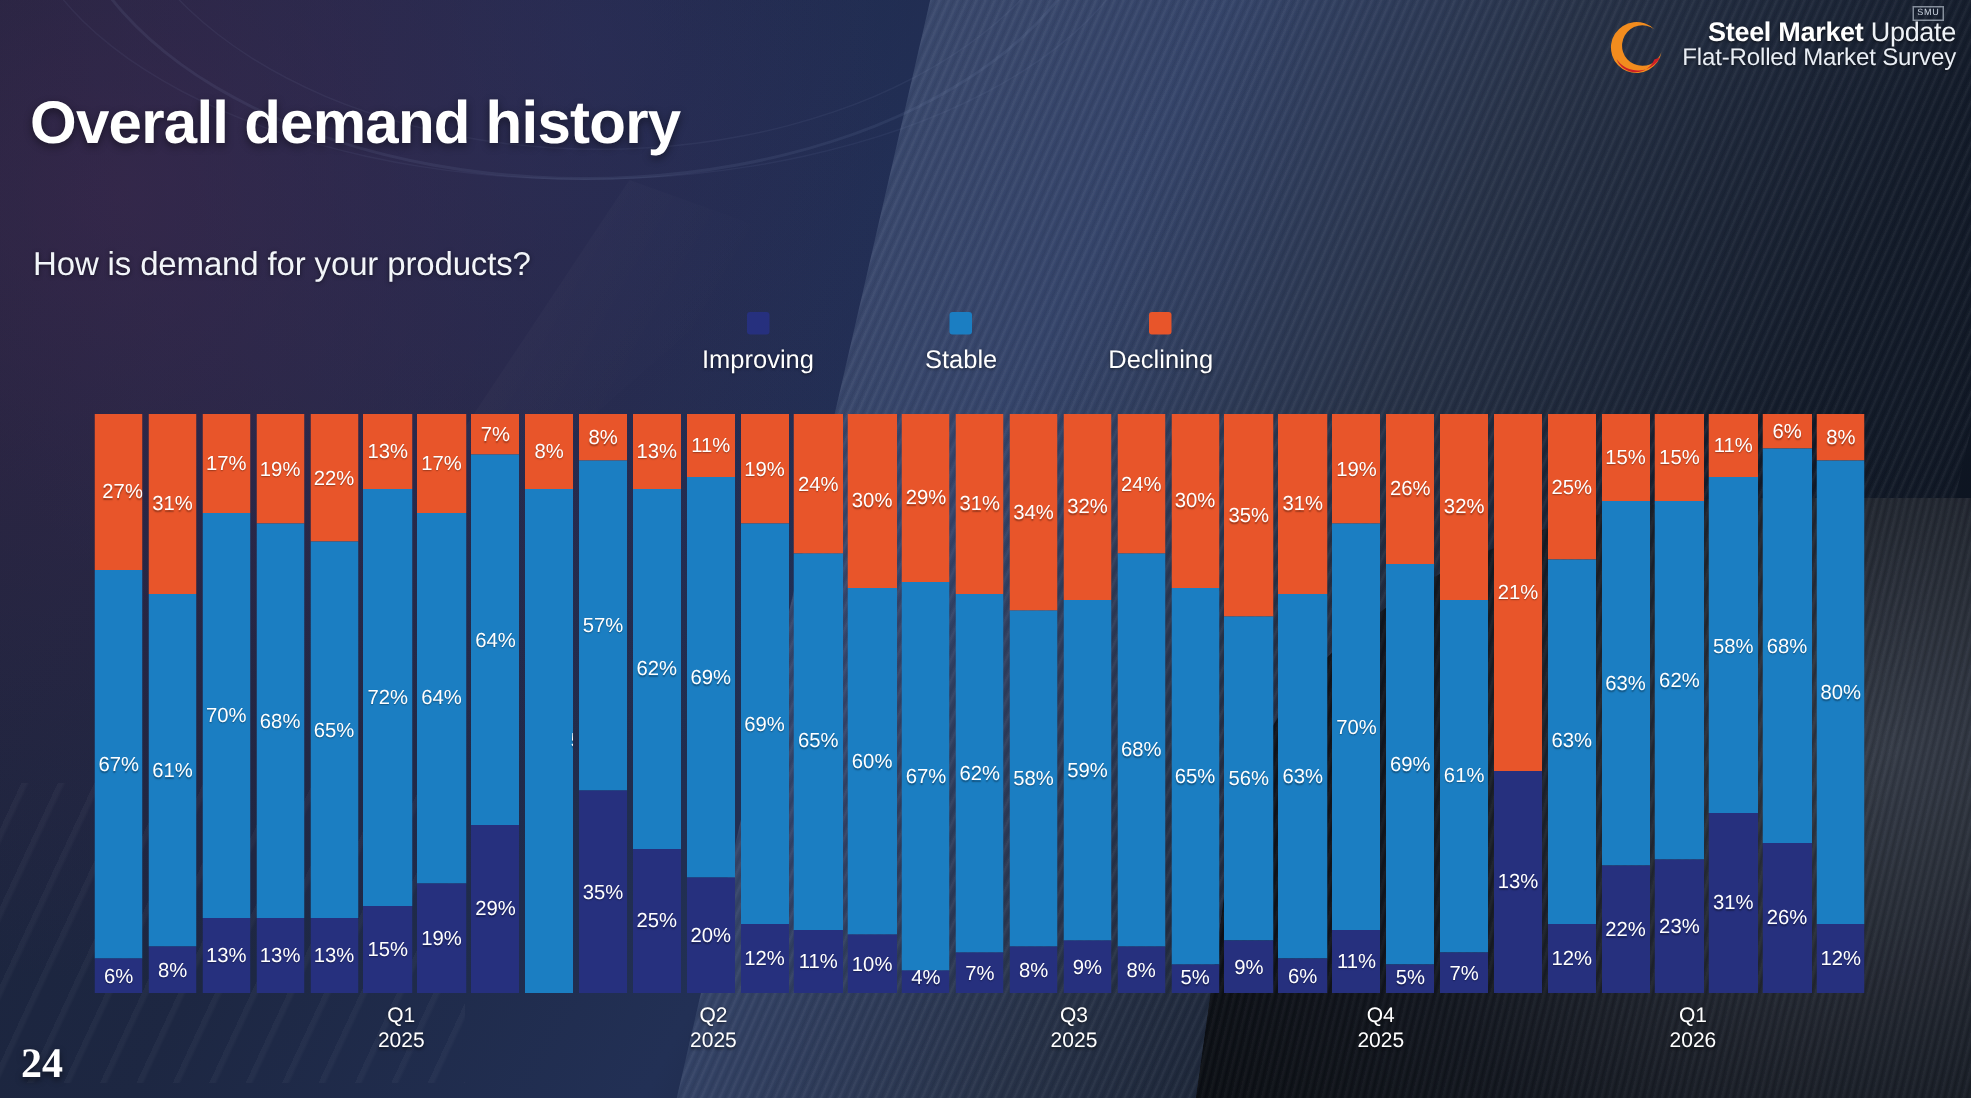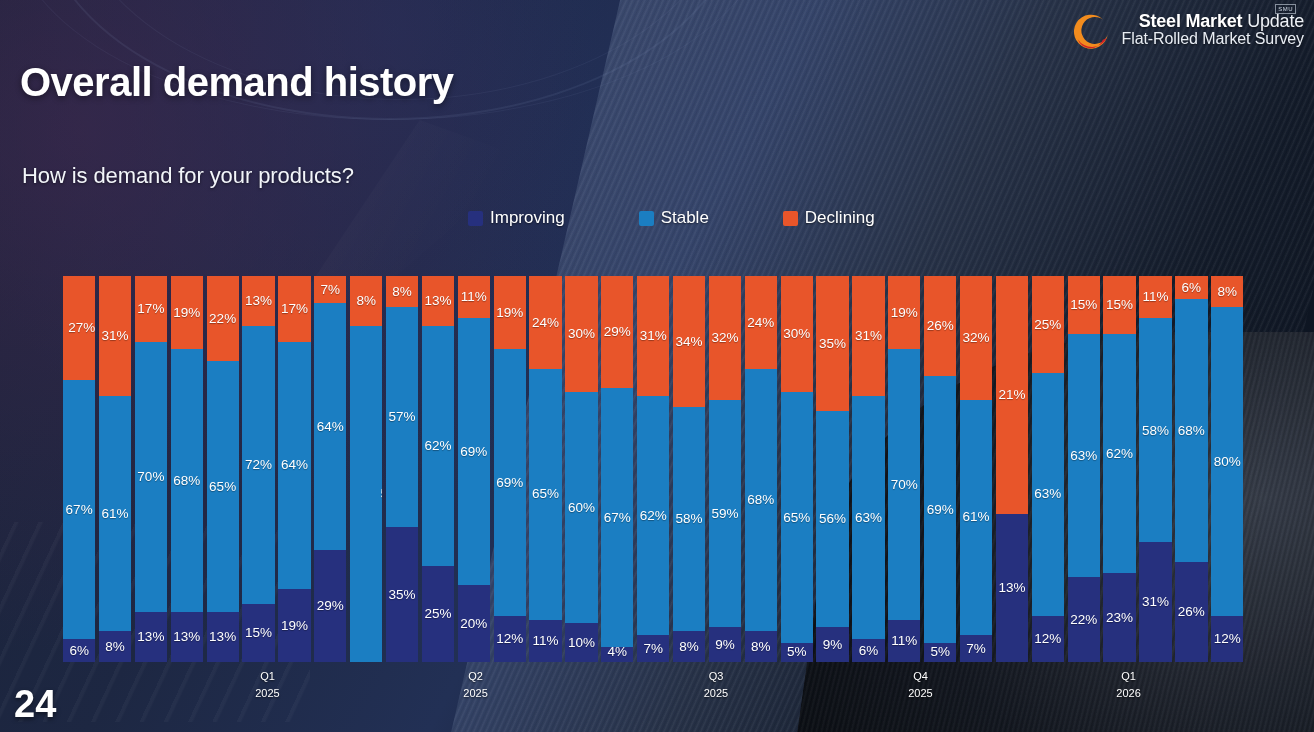--- a/index.html
+++ b/index.html
@@ -139,21 +139,21 @@
     font-size:22px; color:#f2f5f9; font-weight:normal;
     letter-spacing:-0.1px;
     text-shadow:0 1px 3px rgba(0,0,0,0.5);
   }
 
   
   #legend {
     position:absolute; left:468px; top:208px;
     display:flex; align-items:center; gap:74px;
   }
-  .legend-item { display:flex; align-items:center; gap:7px; }
+  .legend-item { display:flex; align-items:center; gap:7px;flex-direction:column; }
   .legend-swatch { width:15px; height:15px; border-radius:2px; display:block; }
   .legend-label {
     font-size:17px; color:#ffffff;
     text-shadow:0 1px 2px rgba(0,0,0,0.55);
   }
 
   
   #chart {
     position:absolute; left:63px; top:276px;
     width:1184px; height:386px;
@@ -176,29 +176,30 @@
     font-size:13.5px; color:#ffffff; font-weight:normal;
     line-height:1; white-space:nowrap;
     text-shadow:0 1px 1px rgba(0,0,0,0.35);
   }
   .lbl-bottom { position:absolute; bottom:4px; }
 
   
   #axis { position:absolute; left:0; top:668px; width:1314px; height:50px; }
   .axis-tick {
     position:absolute; text-align:center;
-    font-size:11px; color:#ffffff; line-height:17px;
+    font-size:14px; color:#ffffff; line-height:17px;
     text-shadow:0 1px 2px rgba(0,0,0,0.6);
   }
 
   
   #pagenum {
     position:absolute; left:14px; bottom:6px;
-    font-size:38px; font-weight:bold; color:#ffffff;
+    font-size:28px; font-weight:bold; color:#ffffff;
     text-shadow:0 2px 4px rgba(0,0,0,0.5);
+    font-family:Liberation Serif, serif;
   }
 </style>
 </head>
 <body>
 
 <div id="slide">
 
   <div class="coil-right"></div>
   <div class="coil-dark"></div>
   <div class="arc-tl"></div>

